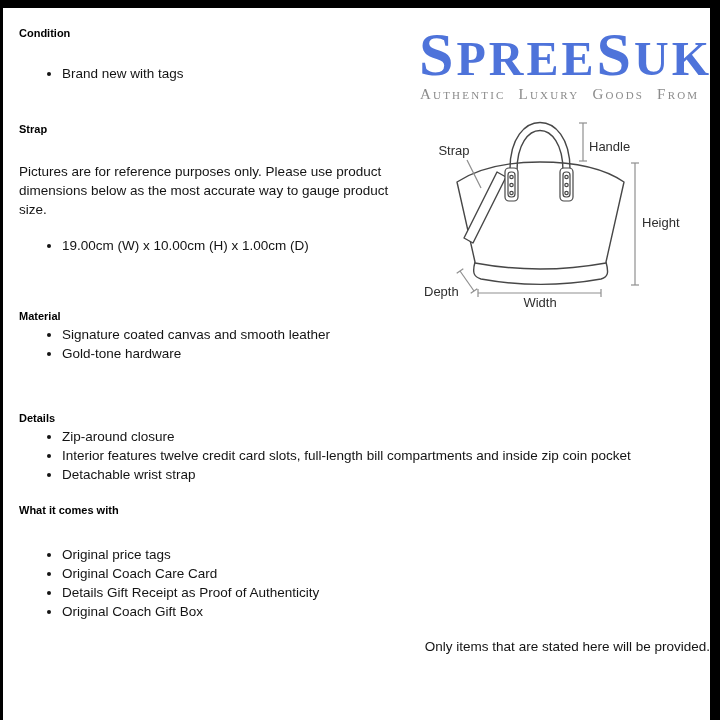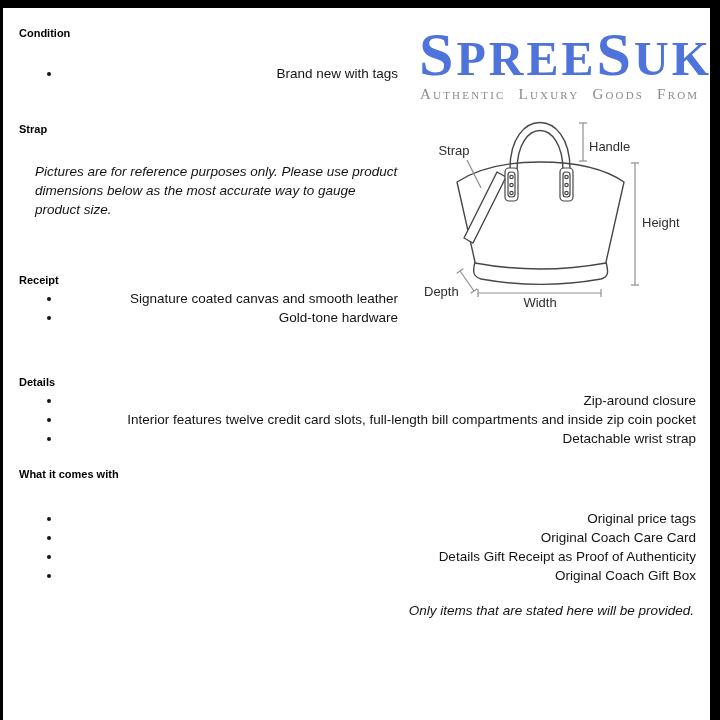--- a/index.html
+++ b/index.html
@@ -17,22 +17,22 @@
          font-size:48px;}
   .brand .big{font-size:62px;}
   .tagline{white-space:nowrap;padding-left:10px;margin-top:4px;
            font-family:"Liberation Serif",serif;font-variant:small-caps;
            font-size:15px;letter-spacing:2.2px;word-spacing:7px;}
   .tagline .accent{font-weight:bold;letter-spacing:1.5px;}
   .diagram{margin-top:12px;}
   
   h2{font-size:11px;line-height:18px;margin:0;font-weight:bold;color:#000;}
   ul{margin:0 14px 0 0;padding:0 0 0 43px;list-style:disc;}
-  li{line-height:19px;text-align:right;}
-  p{margin:16px;line-height:19px;font-style:italic;}
+  li{line-height:19px;}
+  p{margin:0;line-height:19px;}
   .mt-condition{margin-top:16px;}
   .mt-ul-condition{margin-top:22px;}
   .mt-size{margin-top:37px;}
   .mt-size-intro{margin-top:24px;max-width:378px;}
   .mt-ul-size{margin-top:17px;}
   .mt-material{margin-top:52px;}
   .mt-ul-material{}
   .mt-details{margin-top:46px;}
   .mt-ul-details{}
   .mt-comes{margin-top:17px;}
@@ -101,22 +101,25 @@
       </svg>
     </div>
 
     <h2 class="mt-condition">Condition</h2>
     <ul class="mt-ul-condition">
       <li>Brand new with tags</li>
     </ul>
 
     <h2 class="mt-size">Strap</h2>
     <p class="mt-size-intro">Pictures are for reference purposes only. Please use product dimensions below as the most accurate way to gauge product size.</p>
+    <ul class="mt-ul-size">
+      <li>19.00cm (W) x 10.00cm (H) x 1.00cm (D)</li>
+    </ul>
 
-    <h2 class="mt-material">Receipt</h2>
+    <h2 class="mt-material">Material</h2>
     <ul class="mt-ul-material">
       <li>Signature coated canvas and smooth leather</li>
       <li>Gold-tone hardware</li>
     </ul>
 
     <h2 class="mt-details">Details</h2>
     <ul class="mt-ul-details">
       <li>Zip-around closure</li>
       <li>Interior features twelve credit card slots, full-length bill compartments and inside zip coin pocket</li>
       <li>Detachable wrist strap</li>

